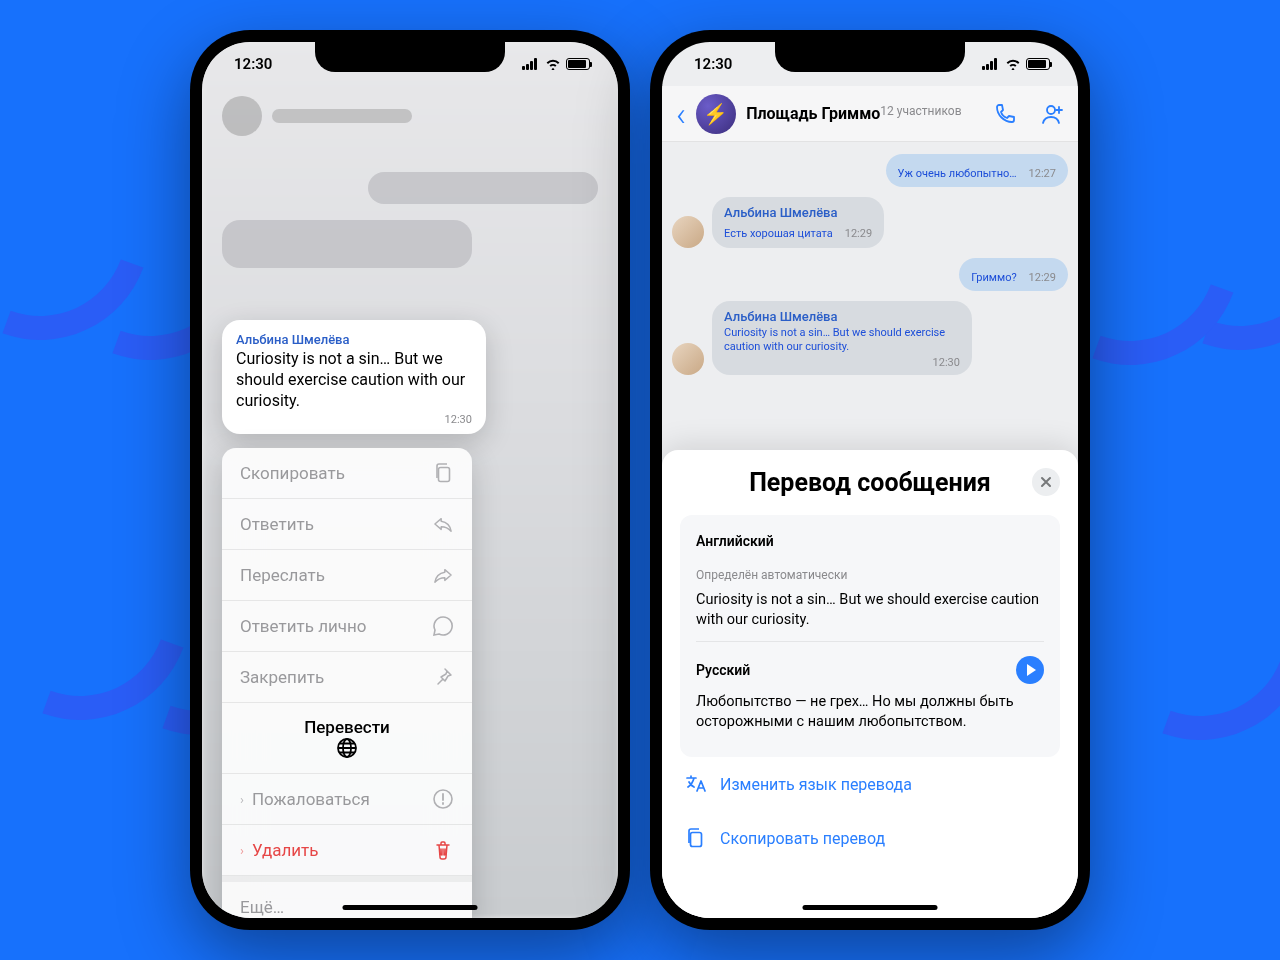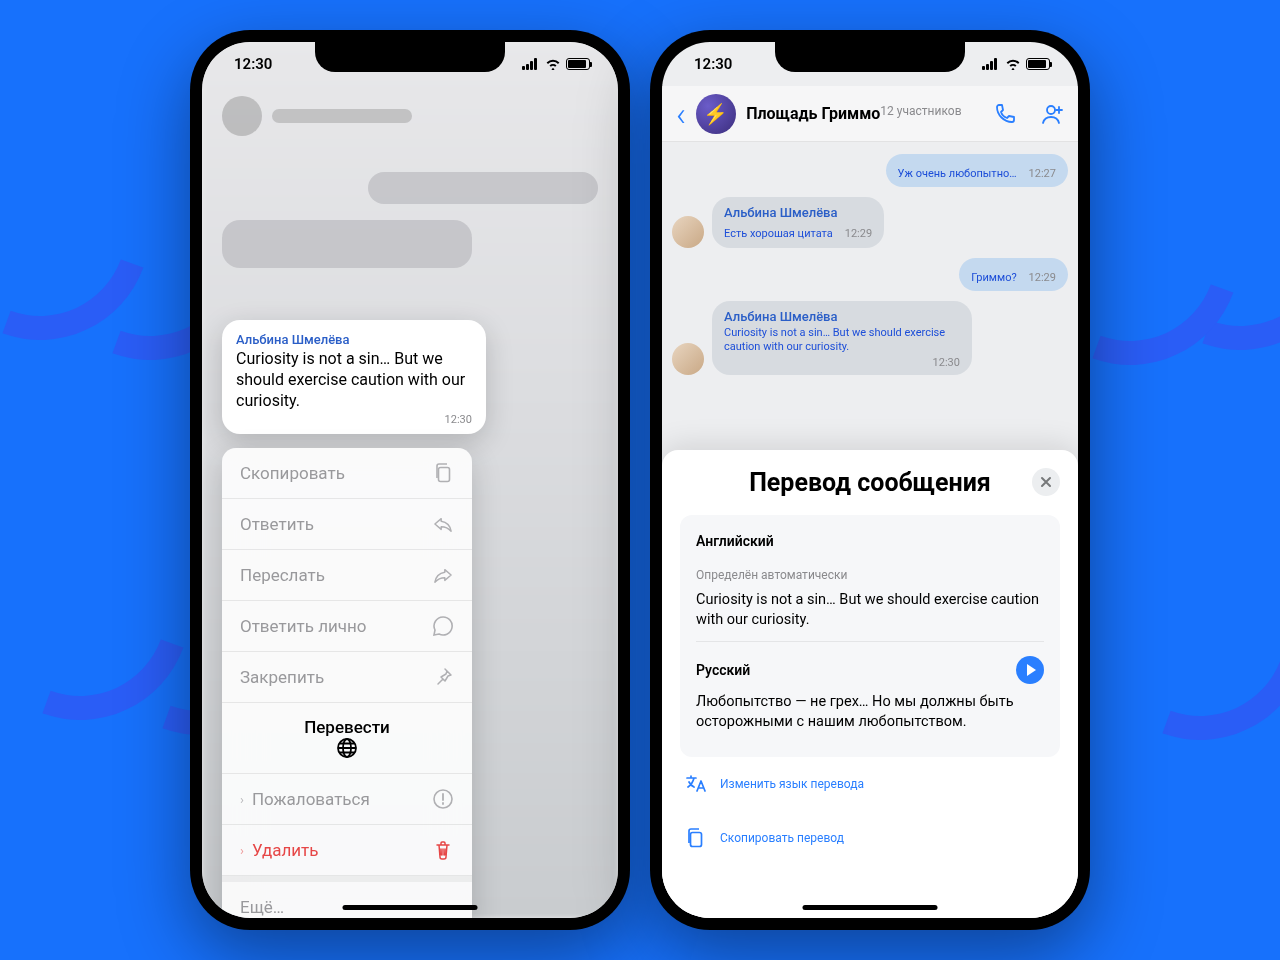--- a/index.html
+++ b/index.html
@@ -162,21 +162,21 @@
 .sheet-close{position:absolute;right:0;top:0;width:28px;height:28px;border-radius:50%;background:#eceef0;display:flex;align-items:center;justify-content:center;color:#76787a;cursor:pointer;font-size:15px;}
 .sheet-card{background:#f6f7f9;border-radius:12px;padding:14px 16px;}
 .lang-block{padding:4px 0 12px;}
 .lang-block+.lang-block{border-top:1px solid rgba(0,0,0,.07);padding-top:14px;}
 .lang-name{font-size:14px;font-weight:600;}
 .lang-sub{font-size:12px;color:#8a8a8d;margin-top:19px;}
 .lang-row{display:flex;align-items:center;justify-content:space-between;}
 .play{width:28px;height:28px;border-radius:50%;background:#2a7fff;display:flex;align-items:center;justify-content:center;cursor:pointer;}
 .play::before{content:"";border-left:9px solid #fff;border-top:6px solid transparent;border-bottom:6px solid transparent;margin-left:2px;}
 .lang-text{font-size:14.5px;color:#000;line-height:1.35;margin-top:8px;}
-.sheet-action{display:flex;align-items:center;gap:14px;padding:16px 4px;color:#2a7fff;font-size:12px;cursor:pointer;}
+.sheet-action{display:flex;align-items:center;gap:14px;padding:16px 4px;color:#2a7fff;font-size:16px;cursor:pointer;}
 .sheet-action .aicn{width:22px;display:flex;justify-content:center;font-size:20px;}
 svg{display:block;}
 </style>
 </head>
 <body>
 
 <div class="wave w1"></div>
 <div class="wave w2"></div>
 <div class="wave w3"></div>
 <div class="wave w4"></div>

